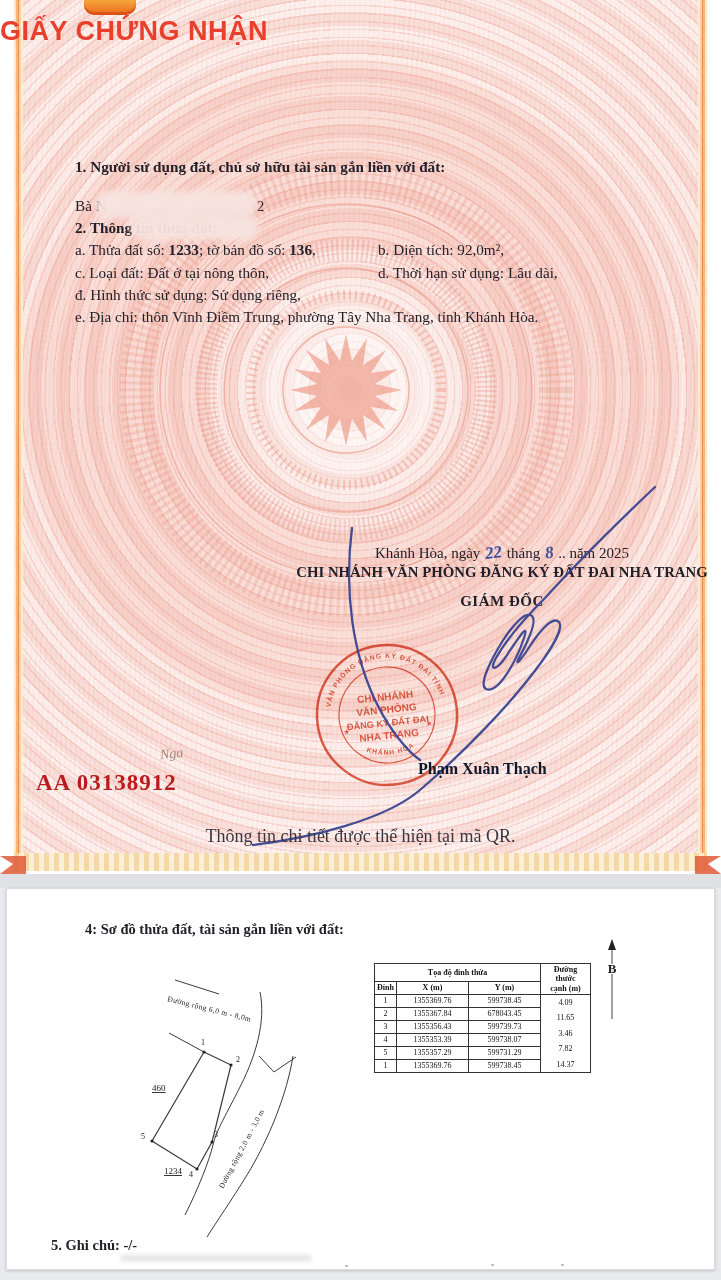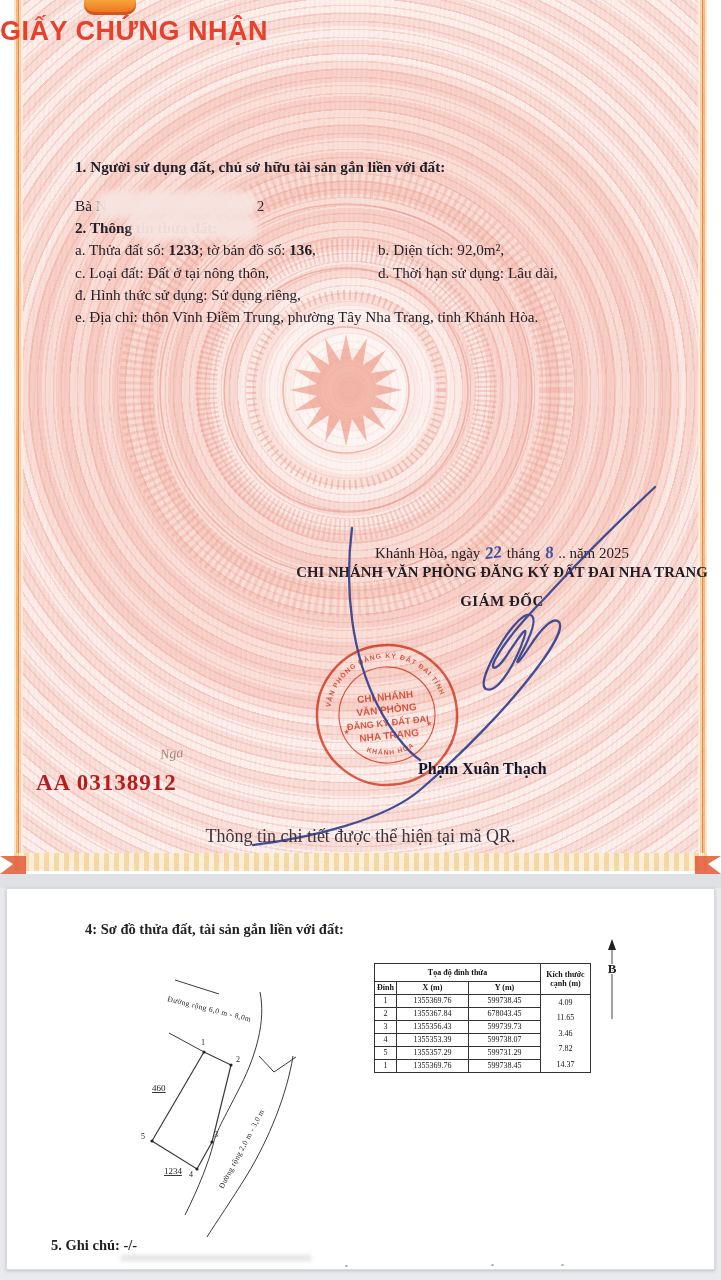--- a/index.html
+++ b/index.html
@@ -199,21 +199,21 @@
     <svg class="north" viewBox="0 0 22 84">
       <line x1="11" y1="10" x2="11" y2="80" stroke="#444" stroke-width="1"></line>
       <polygon points="7,11 15,11 11,0" fill="#222"></polygon>
       <text x="11" y="34" text-anchor="middle" font-family="Liberation Serif, serif" font-weight="bold" font-size="13" fill="#222" stroke="#fff" stroke-width="2" paint-order="stroke">B</text>
     </svg>
 
     <table class="coord-table">
       <tbody>
           <tr class="hrow1">
         <th colspan="3">Tọa độ đỉnh thửa</th>
-        <th class="col-size" rowspan="2"><span>Kích thước</span><br><span>cạnh (m)</span></th>
+        <th class="col-size" rowspan="2"><span>Đường thước</span><br><span>cạnh (m)</span></th>
       </tr>
       <tr class="hrow2">
         <th class="col-dinh">Đỉnh</th>
         <th class="col-x">X (m)</th>
         <th class="col-y">Y (m)</th>
       </tr>
       <tr>
         <td>1</td>
         <td>1355369.76</td>
         <td>599738.45</td>

